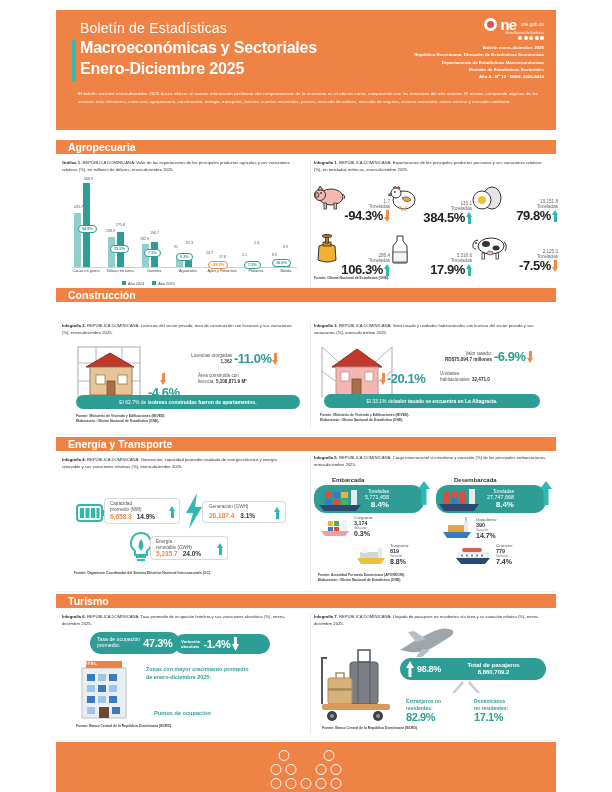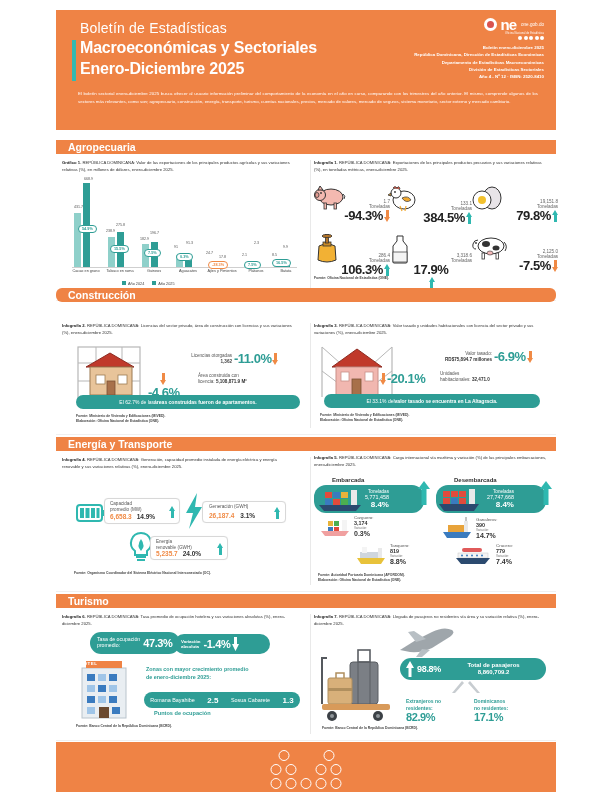--- a/index.html
+++ b/index.html
@@ -328,21 +328,21 @@
         <div style="display:flex;align-items:flex-end;gap:1px;">
           <svg width="20" height="30" viewBox="0 0 20 30">
             <path d="M7 2 h6 v5 l4 5 v16 q0 1-1 1 h-12 q-1 0-1-1 v-16 l4-5 Z" fill="#fdfdfd" stroke="#333" stroke-width="1"></path>
             <rect x="3" y="18" width="14" height="10" fill="#f4f4f4" stroke="#333" stroke-width=".7"></rect>
           </svg>
           <div style="flex:1;">
             <div class="ig-num">3,318.6</div>
             <div class="ig-unit">Toneladas</div>
           </div>
         </div>
-        <div style="display:flex;align-items:center;justify-content:flex-end;margin-top:-2px;flex-direction:column;">
+        <div style="display:flex;align-items:center;justify-content:flex-end;margin-top:-2px;">
           <span class="ig-pct">17.9%</span>
           <span class="arrup" style="margin-left:1px;">
               <span class="tri-up"></span>
               <span class="stem-up"></span>
             </span>
         </div>
       </div>
 
       <div class="ig-cell" style="left:158px;top:80px;width:86px;">
         <div style="display:flex;align-items:flex-end;gap:1px;">
@@ -368,21 +368,21 @@
               <span class="stem-dn"></span>
               <span class="tri-dn"></span>
             </span>
         </div>
       </div>
 
       <div class="src" style="position:absolute;left:0;top:122px;">Fuente: Oficina Nacional de Estadística (ONE).</div>
     </div>
   </div>
 
-  <div class="section-band" style="top:288px;border-radius:6px;">
+  <div class="section-band" style="top:288px;">
     <div class="sb-title">Construcción</div>
   </div>
   <div class="sec-body" style="top:317px;height:117px;">
     <div class="vdiv" style="left:254px;"></div>
 
     <div class="panel panel-l">
       <div class="cap" style="margin-top:6px;width:230px;">
         <b>Infografía 2.</b>
         <span class="capnorm">REPÚBLICA DOMINICANA: Licencias del sector privado, área de construcción con licencias y sus variaciones (%), enero-diciembre 2025.</span>
       </div>
@@ -742,26 +742,20 @@
         <rect x="25" y="49" width="10" height="11" fill="#6b4a2f"></rect>
         <rect x="38" y="49" width="8" height="7" fill="#3a7bbf"></rect>
       </svg>
       <div style="position:absolute;left:18px;top:53px;font-size:4.4px;font-weight:bold;color:#fff;letter-spacing:.5px;">HOTEL</div>
 
       <div style="position:absolute;left:84px;top:58px;width:150px;">
         <div style="font-size:5.4px;font-weight:bold;color:#2e9d95;line-height:1.45;">Zonas con mayor crecimiento promedio</div>
         <div style="font-size:5.4px;font-weight:bold;color:#2e9d95;line-height:1.45;">de enero-diciembre 2025:</div>
       </div>
 
-      <div class="teal-pill" style="left:82px;top:84px;width:156px;height:16px;border-radius:8px;justify-content:space-around;">
-        <span style="color:#fff;font-size:5.4px;">Romana Bayahibe</span>
-        <span style="color:#fff;font-size:8px;font-weight:bold;">2.5</span>
-        <span style="color:#fff;font-size:5.4px;">Sosua Cabarete</span>
-        <span style="color:#fff;font-size:8px;font-weight:bold;">1.3</span>
-      </div>
       <div style="position:absolute;left:92px;top:102px;font-size:5.6px;font-weight:bold;color:#2e9d95;">Puntos de ocupación</div>
 
       <div class="src" style="position:absolute;left:14px;top:116px;">Fuente: Banco Central de la República Dominicana (BCRD).</div>
     </div>
 
     <div class="panel panel-r">
       <div class="cap" style="margin-top:6px;width:230px;">
         <b>Infografía 7.</b>
         <span class="capnorm">REPÚBLICA DOMINICANA: Llegada de pasajeros no residentes vía área y su variación relativa (%), enero-diciembre 2025.</span>
       </div>

